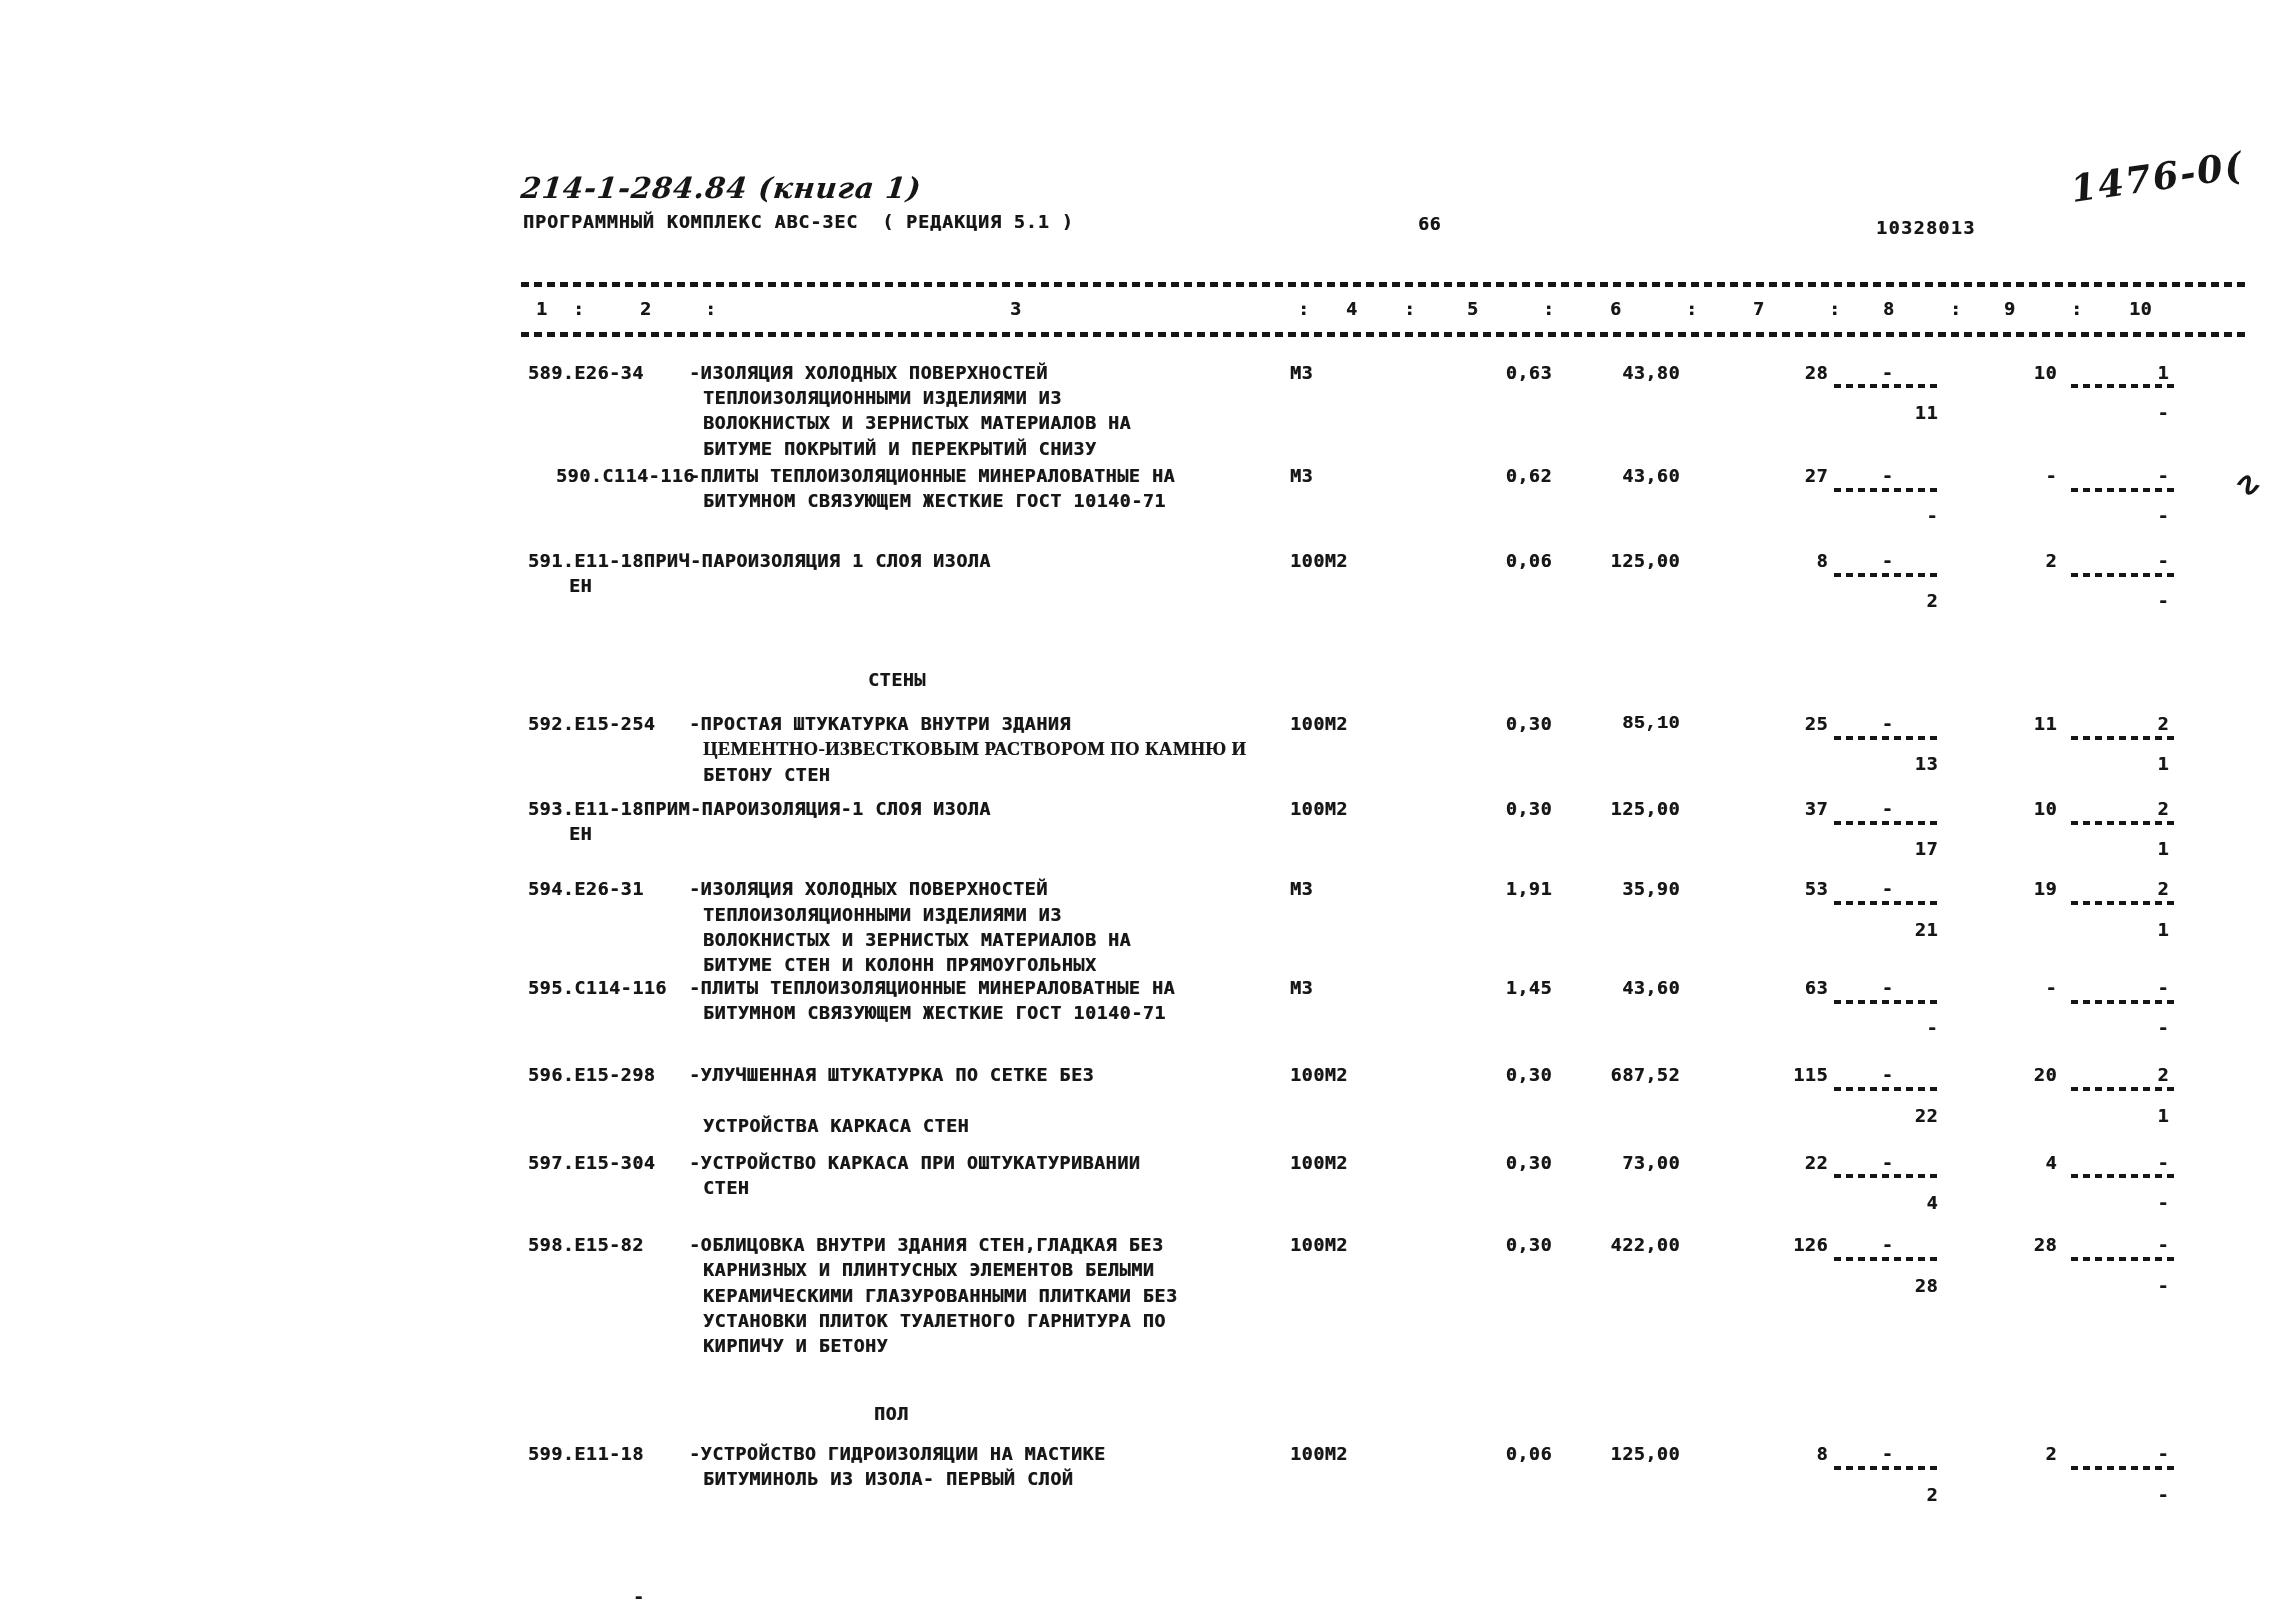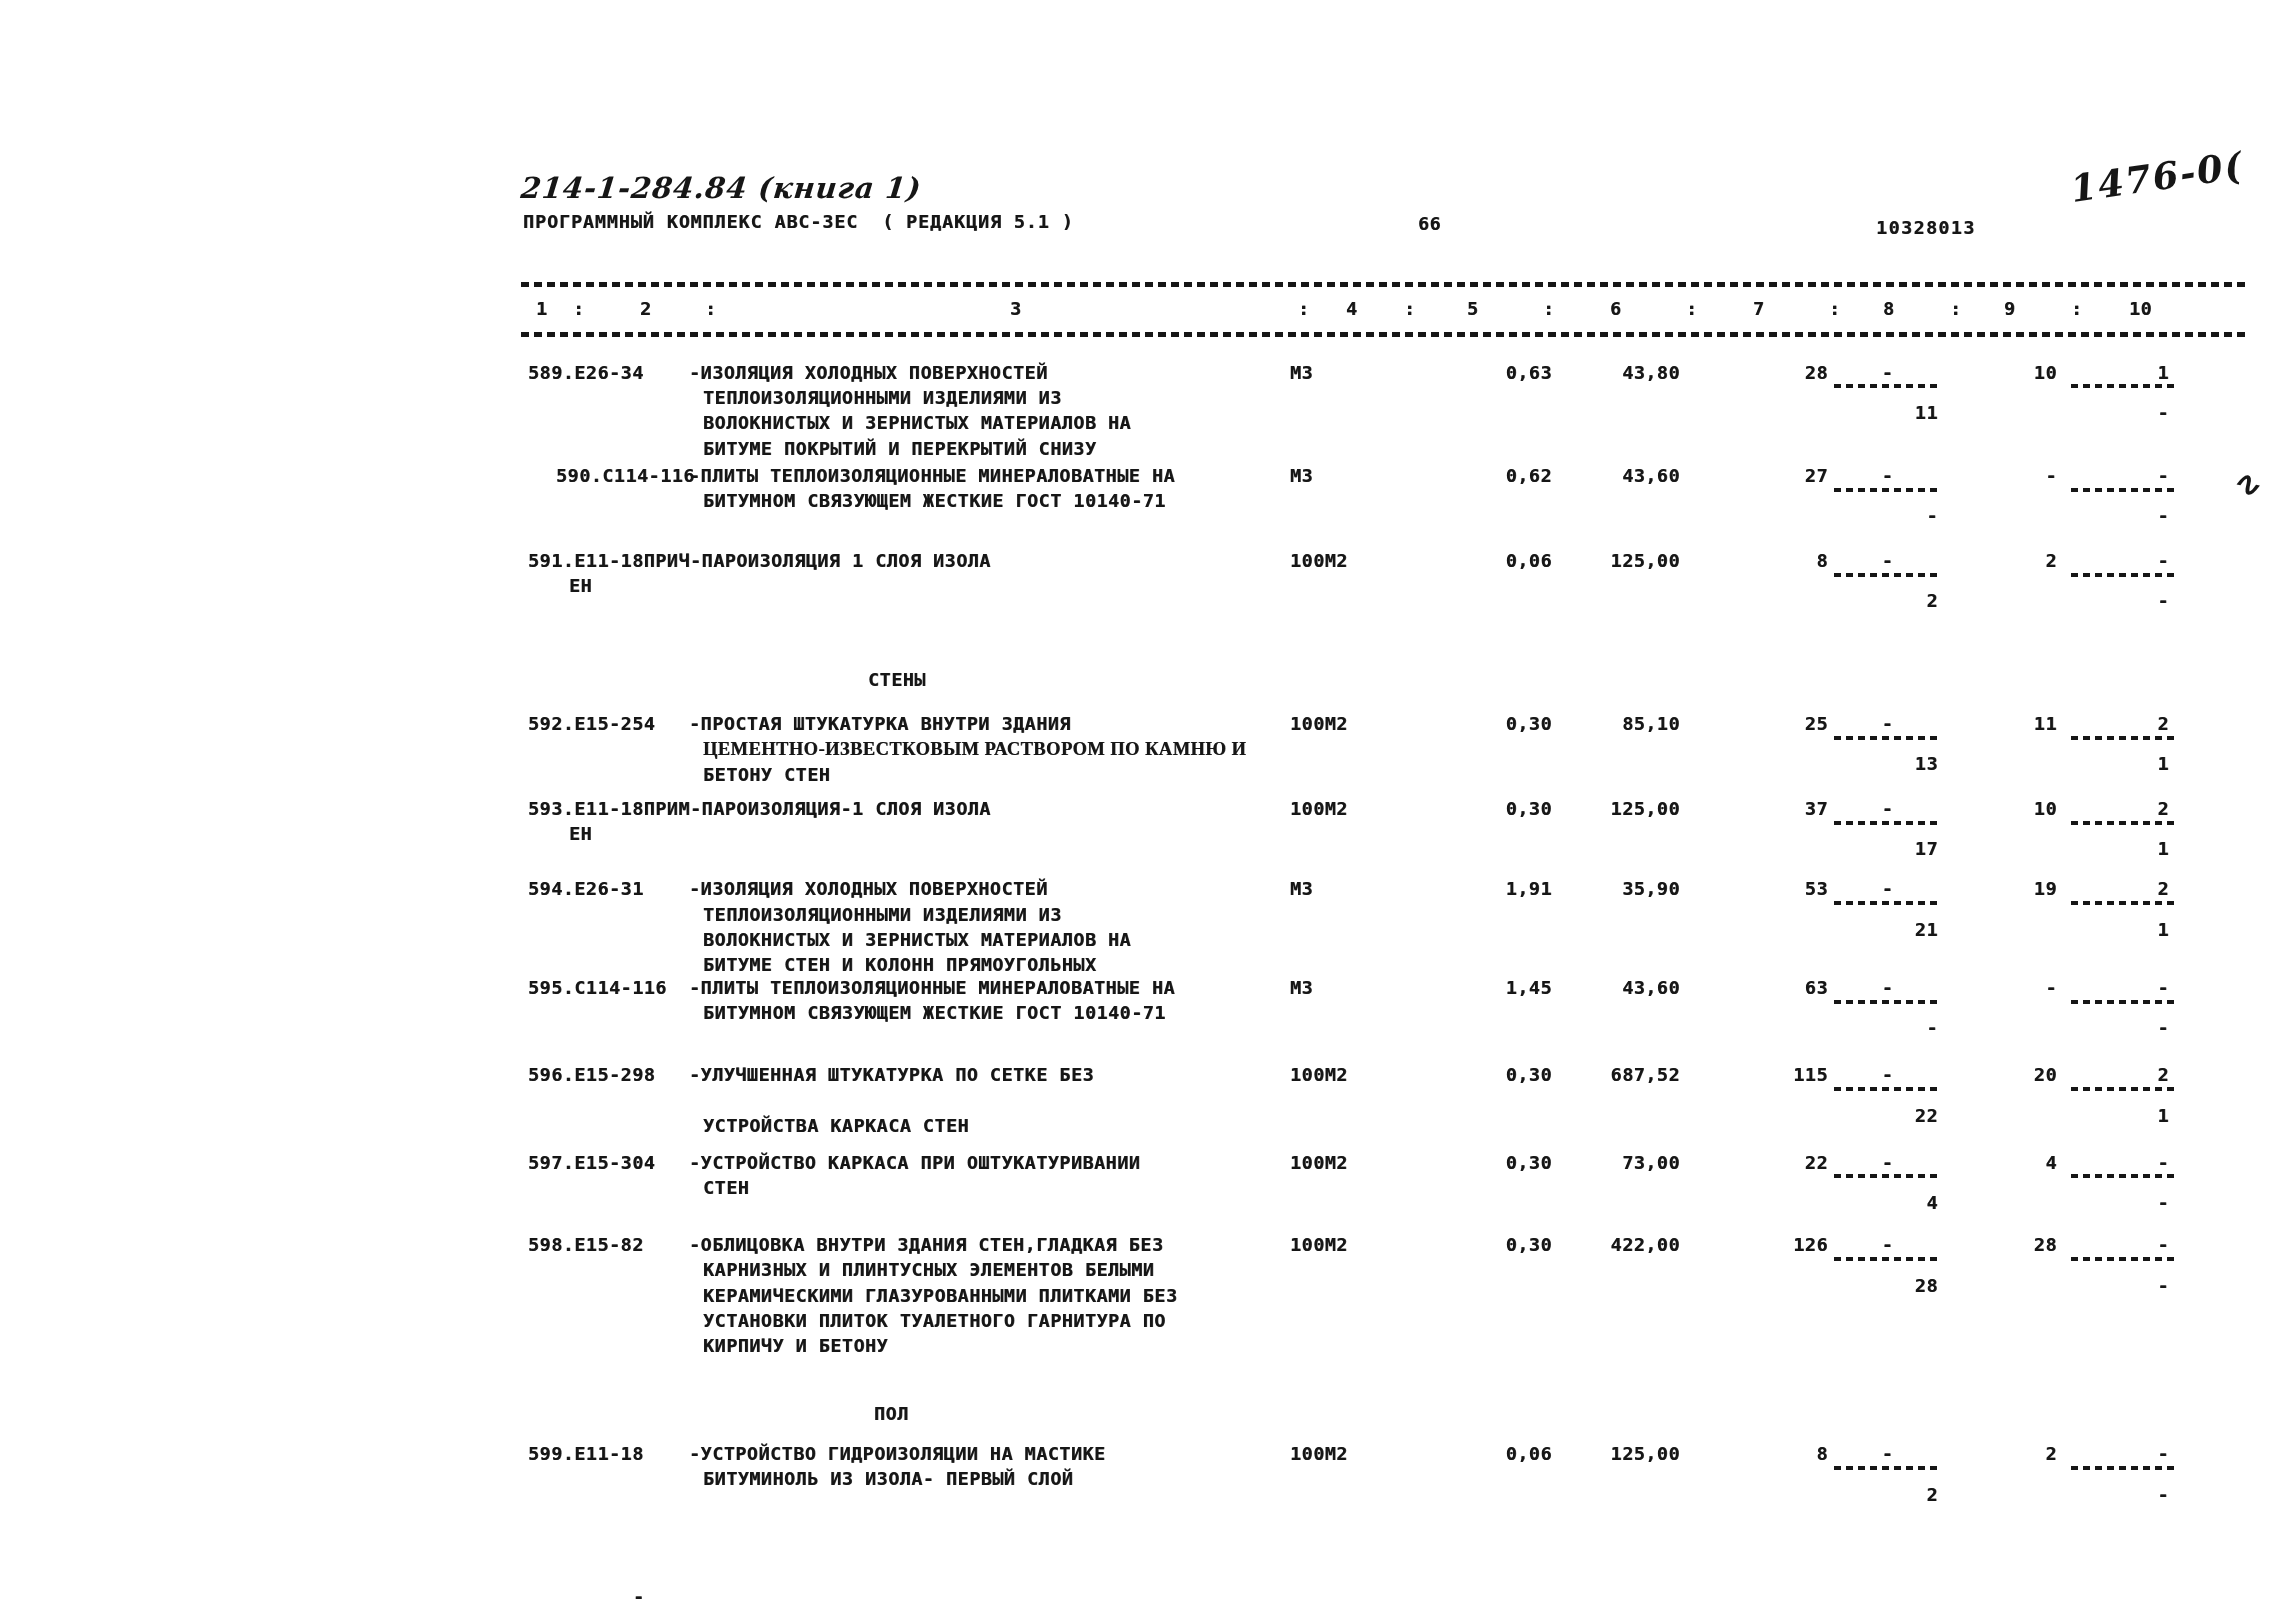--- a/index.html
+++ b/index.html
@@ -114,21 +114,21 @@
         <div class="statdash" style="left: 2071px; top: 573px; width: 108px;"></div>
         <div class="typed r" style="left: 2089px; top: 591px; width: 80px;">-</div>
       </div>
       <div>
         <div class="typed" style="left: 528px; top: 714px;">592.Е15-254</div>
         <div class="typed" style="left: 689px; top: 714px;">-ПРОСТАЯ ШТУКАТУРКА ВНУТРИ ЗДАНИЯ</div>
         <div class="typed" style="left: 703px; top: 739px; font-family: Liberation Serif, serif;">ЦЕМЕНТНО-ИЗВЕСТКОВЫМ РАСТВОРОМ ПО КАМНЮ И</div>
         <div class="typed" style="left: 703px; top: 765px;">БЕТОНУ СТЕН</div>
         <div class="typed" style="left: 1290px; top: 714px;">100М2</div>
         <div class="typed r" style="left: 1442px; top: 714px; width: 110px;">0,30</div>
-        <div class="typed r" style="left: 1561px; top: 714px; width: 119px;">85,10</div>
+        <div class="typed r" style="left: 1561px; top: 714px; width: 119px; font-family: Liberation Mono, monospace;">85,10</div>
         <div class="typed r" style="left: 1722px; top: 714px; width: 106px;">25</div>
         <div class="typed c" style="left: 1851px; top: 714px; width: 73px;">-</div>
         <div class="statdash" style="left: 1834px; top: 736px; width: 106px;"></div>
         <div class="typed r" style="left: 1860px; top: 754px; width: 78px;">13</div>
         <div class="typed r" style="left: 1988px; top: 714px; width: 69px;">11</div>
         <div class="typed r" style="left: 2089px; top: 714px; width: 80px;">2</div>
         <div class="statdash" style="left: 2071px; top: 736px; width: 108px;"></div>
         <div class="typed r" style="left: 2089px; top: 754px; width: 80px;">1</div>
       </div>
       <div>

